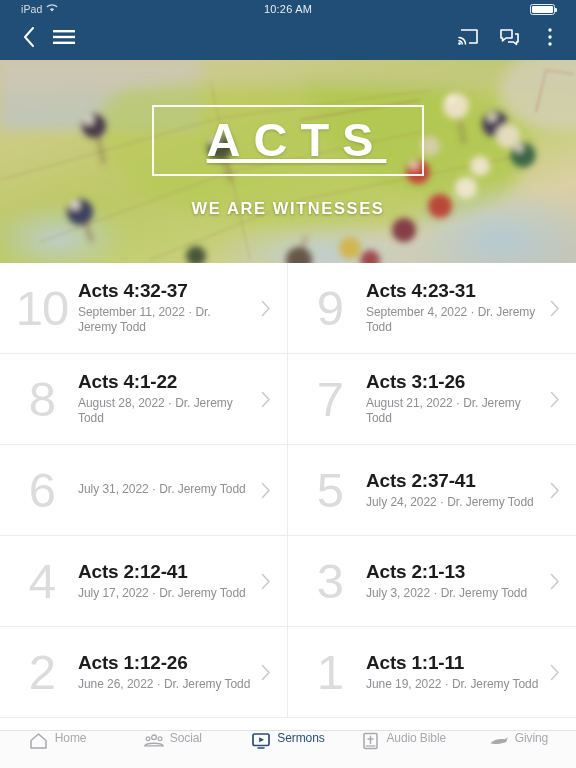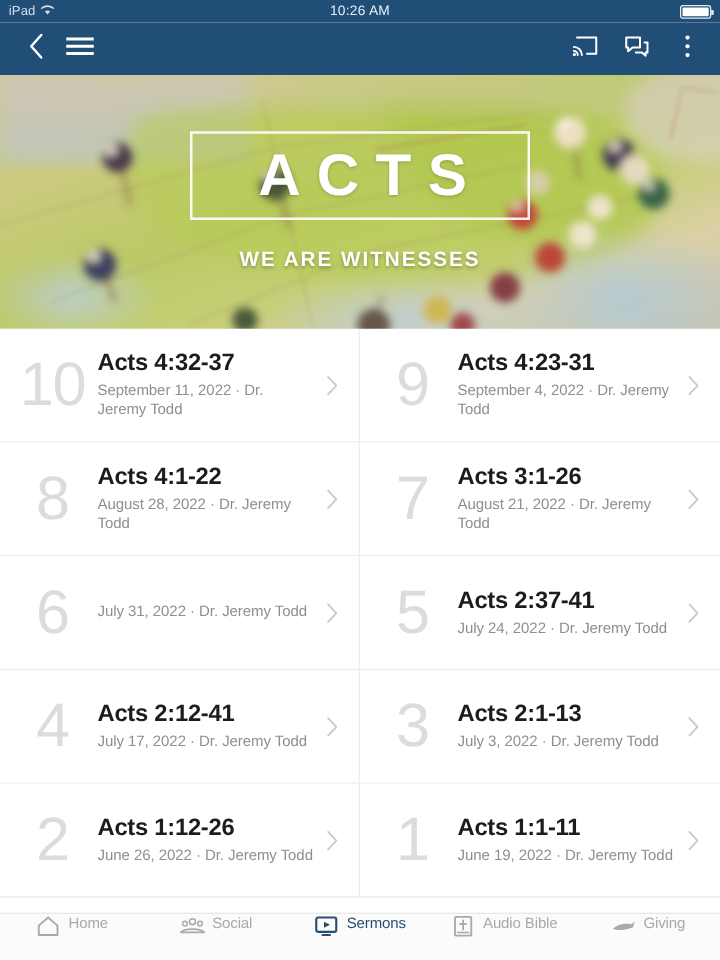--- a/index.html
+++ b/index.html
@@ -8,21 +8,21 @@
     font-family: "Liberation Sans", sans-serif;
     background: #ffffff;
     overflow: hidden;
   }
   #app { position: relative; width: 576px; height: 768px; display: flex; flex-direction: column; }
 
   
   .statusbar {
     height: 18px; background: #214e77; color: #cfd9e4;
     display: flex; align-items: center; position: relative;
-    font-size: 10.5px; flex: 0 0 18px; padding: 0 7px;
+    font-size: 10.5px; flex: 0 0 18px; padding: 0 21px;
   }
   .sb-left { display: flex; align-items: center; gap: 4px; }
   .sb-device { letter-spacing: .1px; color: #d5dee8; }
   .wifi-icon { display: block; }
   .sb-time {
     position: absolute; left: 0; right: 0; text-align: center;
     font-size: 11px; color: #e8eef4; letter-spacing: .2px; pointer-events: none;
   }
   .sb-right { margin-left: auto; display: flex; align-items: center; }
   .battery {
@@ -63,20 +63,21 @@
   .acts-box {
     border: 2px solid rgba(255,255,255,.92);
     padding: 9px 36px 11px 40px;
     display: flex; align-items: center; justify-content: center;
   }
   .acts-text {
     color: #ffffff; font-size: 47px; font-weight: 700;
     letter-spacing: 13px; line-height: 1; text-indent: 13px;
     font-family: "Liberation Sans", sans-serif;
     text-shadow: 0 1px 3px rgba(0,0,0,.22);
+    text-decoration: underline;
   }
   .acts-sub {
     margin-top: 23px; color: #ffffff; font-size: 16.5px; font-weight: 700;
     letter-spacing: 1.6px; text-shadow: 0 1px 3px rgba(0,0,0,.3);
   }
 
   
   .grid-wrap { flex: 1 1 auto; background: #ffffff; overflow: hidden; position: relative; }
   .grid {
     display: grid; grid-template-columns: 1fr 1fr;

